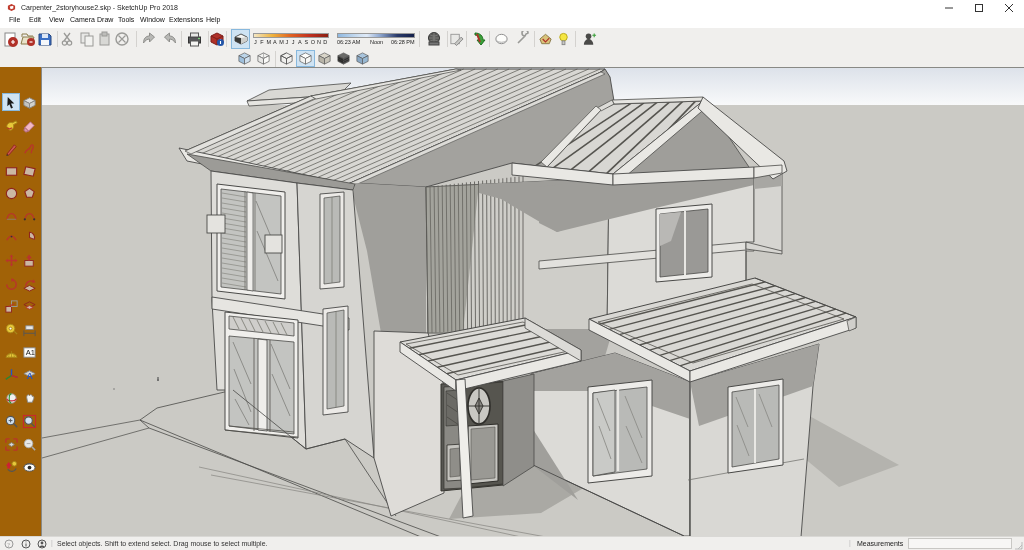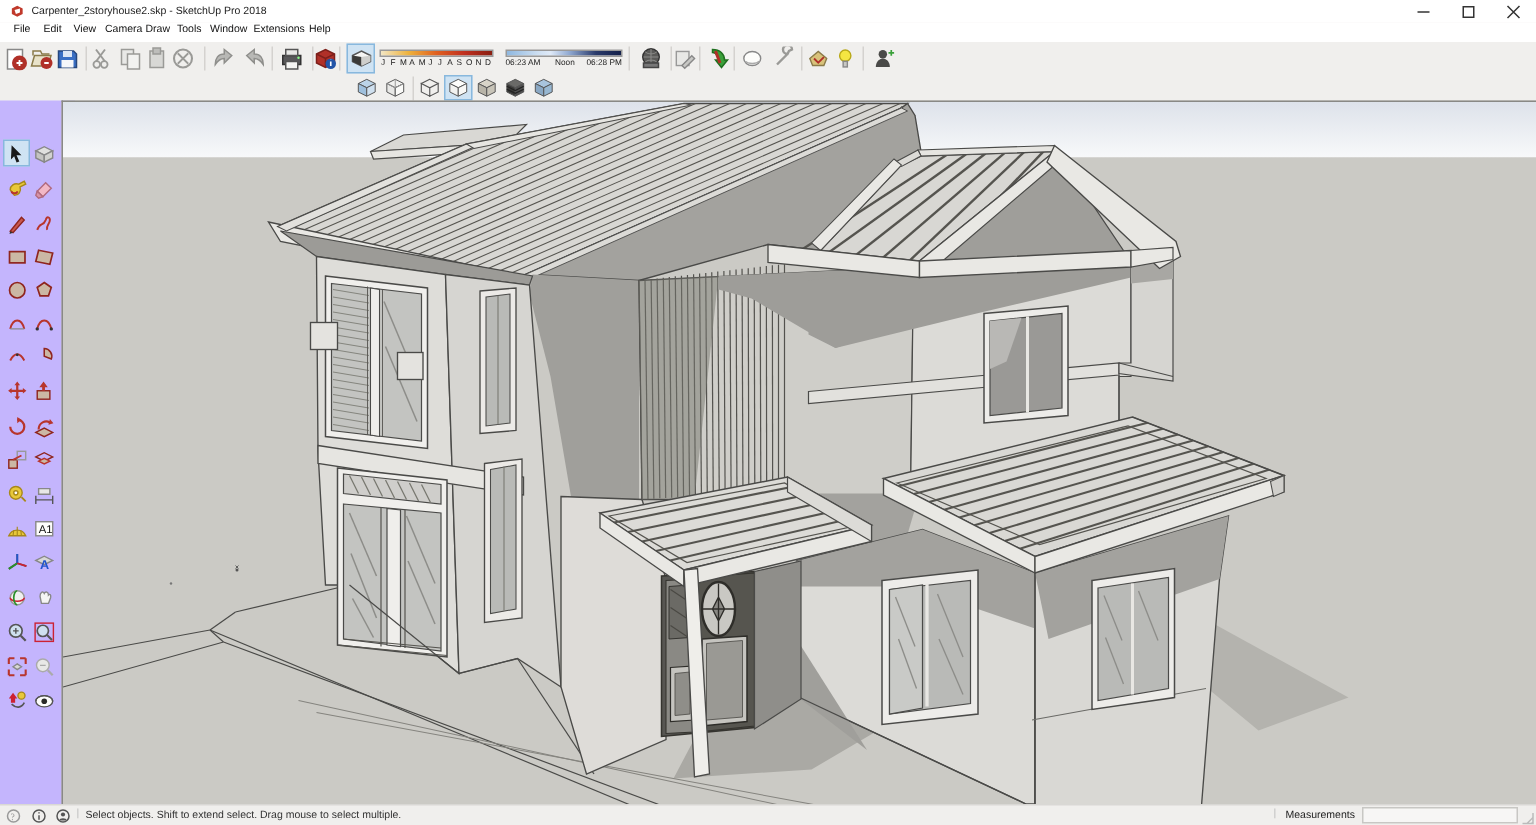--- a/index.html
+++ b/index.html
@@ -8,21 +8,21 @@
 #title{position:absolute;left:0;top:0;width:1024px;height:15px;background:#ffffff;font-size:7px;color:#222;}
 #title .txt{position:absolute;left:21px;top:4px;font-size:7px;letter-spacing:0;}
 #logo{position:absolute;left:7px;top:3px;width:9px;height:9px;}
 .wbtn{position:absolute;top:0;height:15px;width:30px;color:#333;text-align:center;}
 
 #menu{position:absolute;left:0;top:15px;width:1024px;height:13px;background:#ffffff;font-size:7px;color:#111;}
 #menu span{position:absolute;top:1px;}
 
 #tb1{position:absolute;left:0;top:28px;width:1024px;height:22px;background:#f0efed;}
 #tb2{position:absolute;left:0;top:50px;width:1024px;height:17px;background:#f0efed;}
-#lt{position:absolute;left:0;top:67px;width:50px;height:469px;background:#c4b5fd;}
+#lt{position:absolute;left:0;top:67px;width:50px;height:469px;background:#a16207;}
 .sep{position:absolute;top:3px;width:1px;height:16px;background:#d4d2cf;}
 
 #cv{position:absolute;left:41px;top:67px;width:983px;height:469px;background:#cbcac5;border-left:1px solid #898985;border-top:1px solid #898985;}
 
 #status{position:absolute;left:0;top:536px;width:1024px;height:14px;background:#f0efed;border-top:1px solid #d9d8d5;font-size:7px;color:#333;}
 #status .msg{position:absolute;left:57px;top:3px;}
 #status .meas{position:absolute;left:857px;top:3px;color:#222;}
 #status .box{position:absolute;left:908px;top:1px;width:104px;height:11px;background:#f7f6f5;border:1px solid #c8c7c4;}
 .ticon{position:absolute;}
 </style></head><body>

